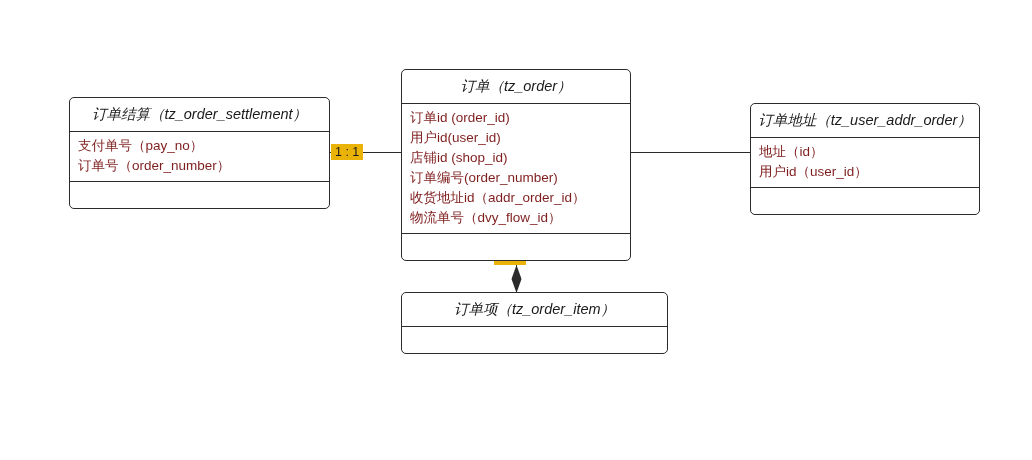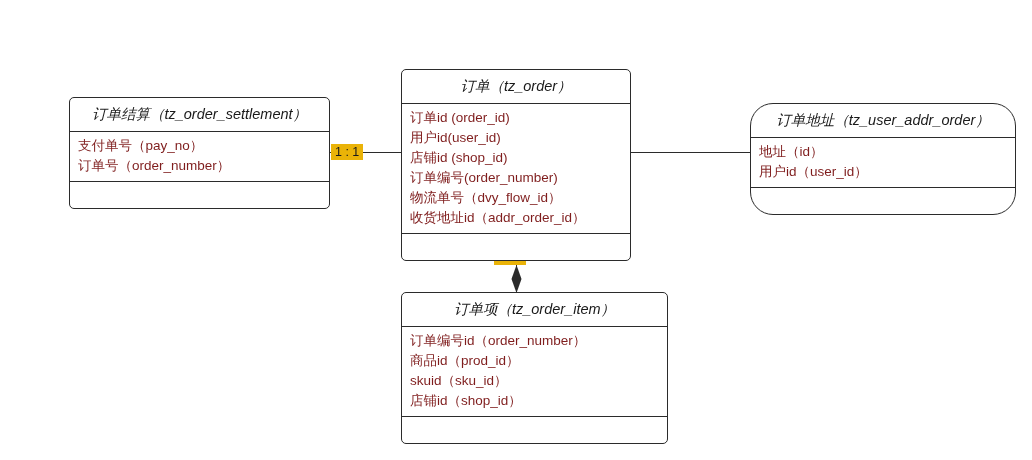--- a/index.html
+++ b/index.html
@@ -115,39 +115,33 @@
     <div class="entity-footer"></div>
   </div>
 
   <div class="entity" style="left:401px; top:69px; width:230px;">
     <div class="entity-title">订单（tz_order）</div>
     <div class="entity-fields">
       <div class="field">订单id (order_id)</div>
       <div class="field">用户id(user_id)</div>
       <div class="field">店铺id (shop_id)</div>
       <div class="field">订单编号(order_number)</div>
+      <div class="field">收货地址id（addr_order_id）</div>
       <div class="field">物流单号（dvy_flow_id）</div>
-      <div class="field">收货地址id（addr_order_id）</div>
     </div>
     <div class="entity-footer"></div>
   </div>
 
-  <div class="entity" style="left:750px; top:103px; width:266px;border-radius:23px;">
+  <div class="entity" style="left:750px; top:103px; width:230px;">
     <div class="entity-title">订单地址（tz_user_addr_order）</div>
     <div class="entity-fields">
       <div class="field">地址（id）</div>
       <div class="field">用户id（user_id）</div>
     </div>
     <div class="entity-footer"></div>
   </div>
 
   <div class="entity" style="left:401px; top:292px; width:267px;">
     <div class="entity-title">订单项（tz_order_item）</div>
-    <div class="entity-fields">
-      <div class="field">订单编号id（order_number）</div>
-      <div class="field">商品id（prod_id）</div>
-      <div class="field">skuid（sku_id）</div>
-      <div class="field">店铺id（shop_id）</div>
-    </div>
     <div class="entity-footer"></div>
   </div>
 
 </div>
 
 </body></html>

